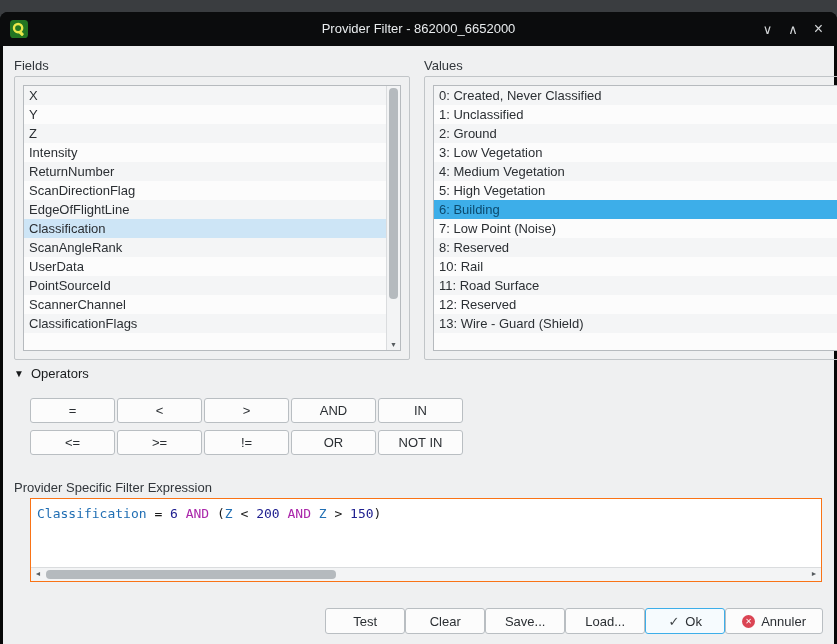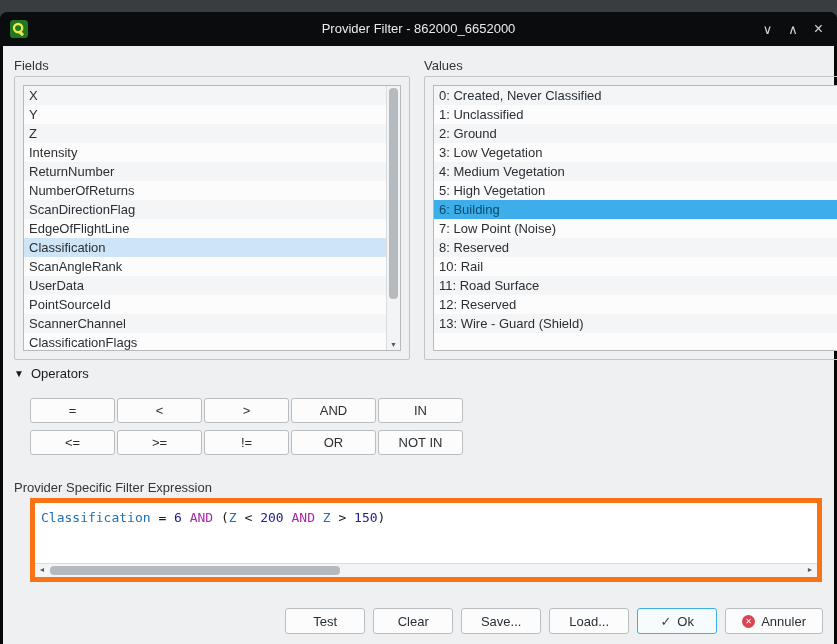--- a/index.html
+++ b/index.html
@@ -32,30 +32,30 @@
   .vthumb{position:absolute;left:2px;right:2px;background:#b5babe;border-radius:4px;}
   .scroll-arrow{position:absolute;left:0;right:0;height:11px;text-align:center;font-size:7px;line-height:11px;color:#565b5f;}
   
   .operators-header{position:absolute;left:11px;top:320px;display:flex;align-items:center;gap:7px;font-size:13px;color:#1a1c1e;}
   .collapse-arrow{font-size:10px;color:#17191b;line-height:1;}
   .op-row{position:absolute;left:27px;display:flex;gap:2px;}
   .op-btn{width:85px;height:25px;background:#fcfcfc;border:1px solid #b9bec2;border-radius:3px;
     font-family:"Liberation Sans",sans-serif;font-size:13px;color:#2b2f33;cursor:default;}
   
   .expr-editor{position:absolute;left:27px;top:452px;width:792px;height:84px;background:#ffffff;
-    border:5px solid #f97316;box-sizing:border-box;}
+    border:1px solid #f97316;box-sizing:border-box;}
   .expr-text{position:absolute;left:0;top:0;right:0;bottom:13px;padding:7px 6px;
     font-family:"DejaVu Sans Mono",monospace;font-size:13px;white-space:pre;overflow:hidden;}
   .hscroll{position:absolute;left:0;right:0;bottom:0;height:13px;background:#f3f4f5;border-top:1px solid #dadcde;}
   .hthumb{position:absolute;left:15px;width:290px;top:2px;bottom:2px;background:#b5babe;border-radius:4px;}
   .scroll-arrow-h{position:absolute;top:0;bottom:0;width:12px;text-align:center;font-size:7px;line-height:12px;color:#565b5f;}
   .scroll-arrow-h.left{left:1px;}
   .scroll-arrow-h.right{right:1px;}
   
-  .footer{position:absolute;left:0;right:11px;top:562px;display:flex;justify-content:flex-end;gap:8px;}
+  .footer{position:absolute;left:0;right:11px;top:562px;display:flex;justify-content:flex-end;gap:0;}
   .btn{height:26px;min-width:80px;padding:0 16px;display:inline-flex;align-items:center;justify-content:center;gap:6px;
     background:#fcfcfc;border:1px solid #b9bec2;border-radius:3px;
     font-family:"Liberation Sans",sans-serif;font-size:13px;color:#2b2f33;cursor:default;box-sizing:border-box;}
   .btn-ok{border:1px solid #3daee9;background:#f6fbfe;}
   .check-icon{color:#3f4447;font-size:13px;line-height:1;}
   .cancel-icon{width:13px;height:13px;border-radius:50%;background:#da4453;color:#ffffff;
     font-size:8px;line-height:13px;text-align:center;display:inline-block;}
 </style>
 </head>
 <body>
@@ -80,21 +80,20 @@
 
     <div class="group-label" style="left:11px;top:12px">Fields</div>
     <div class="group-frame" style="left:11px;top:30px;width:396px;height:284px;box-sizing:border-box">
       <div class="list">
         <div class="list-rows">
             <div class="list-item">X</div>
             <div class="list-item">Y</div>
             <div class="list-item">Z</div>
             <div class="list-item">Intensity</div>
             <div class="list-item">ReturnNumber</div>
-            <div class="list-item">NumberOfReturns</div>
             <div class="list-item">ScanDirectionFlag</div>
             <div class="list-item">EdgeOfFlightLine</div>
             <div class="list-item sel-inactive">Classification</div>
             <div class="list-item">ScanAngleRank</div>
             <div class="list-item">UserData</div>
             <div class="list-item">PointSourceId</div>
             <div class="list-item">ScannerChannel</div>
             <div class="list-item">ClassificationFlags</div>
           </div>
         <div class="vscroll">

